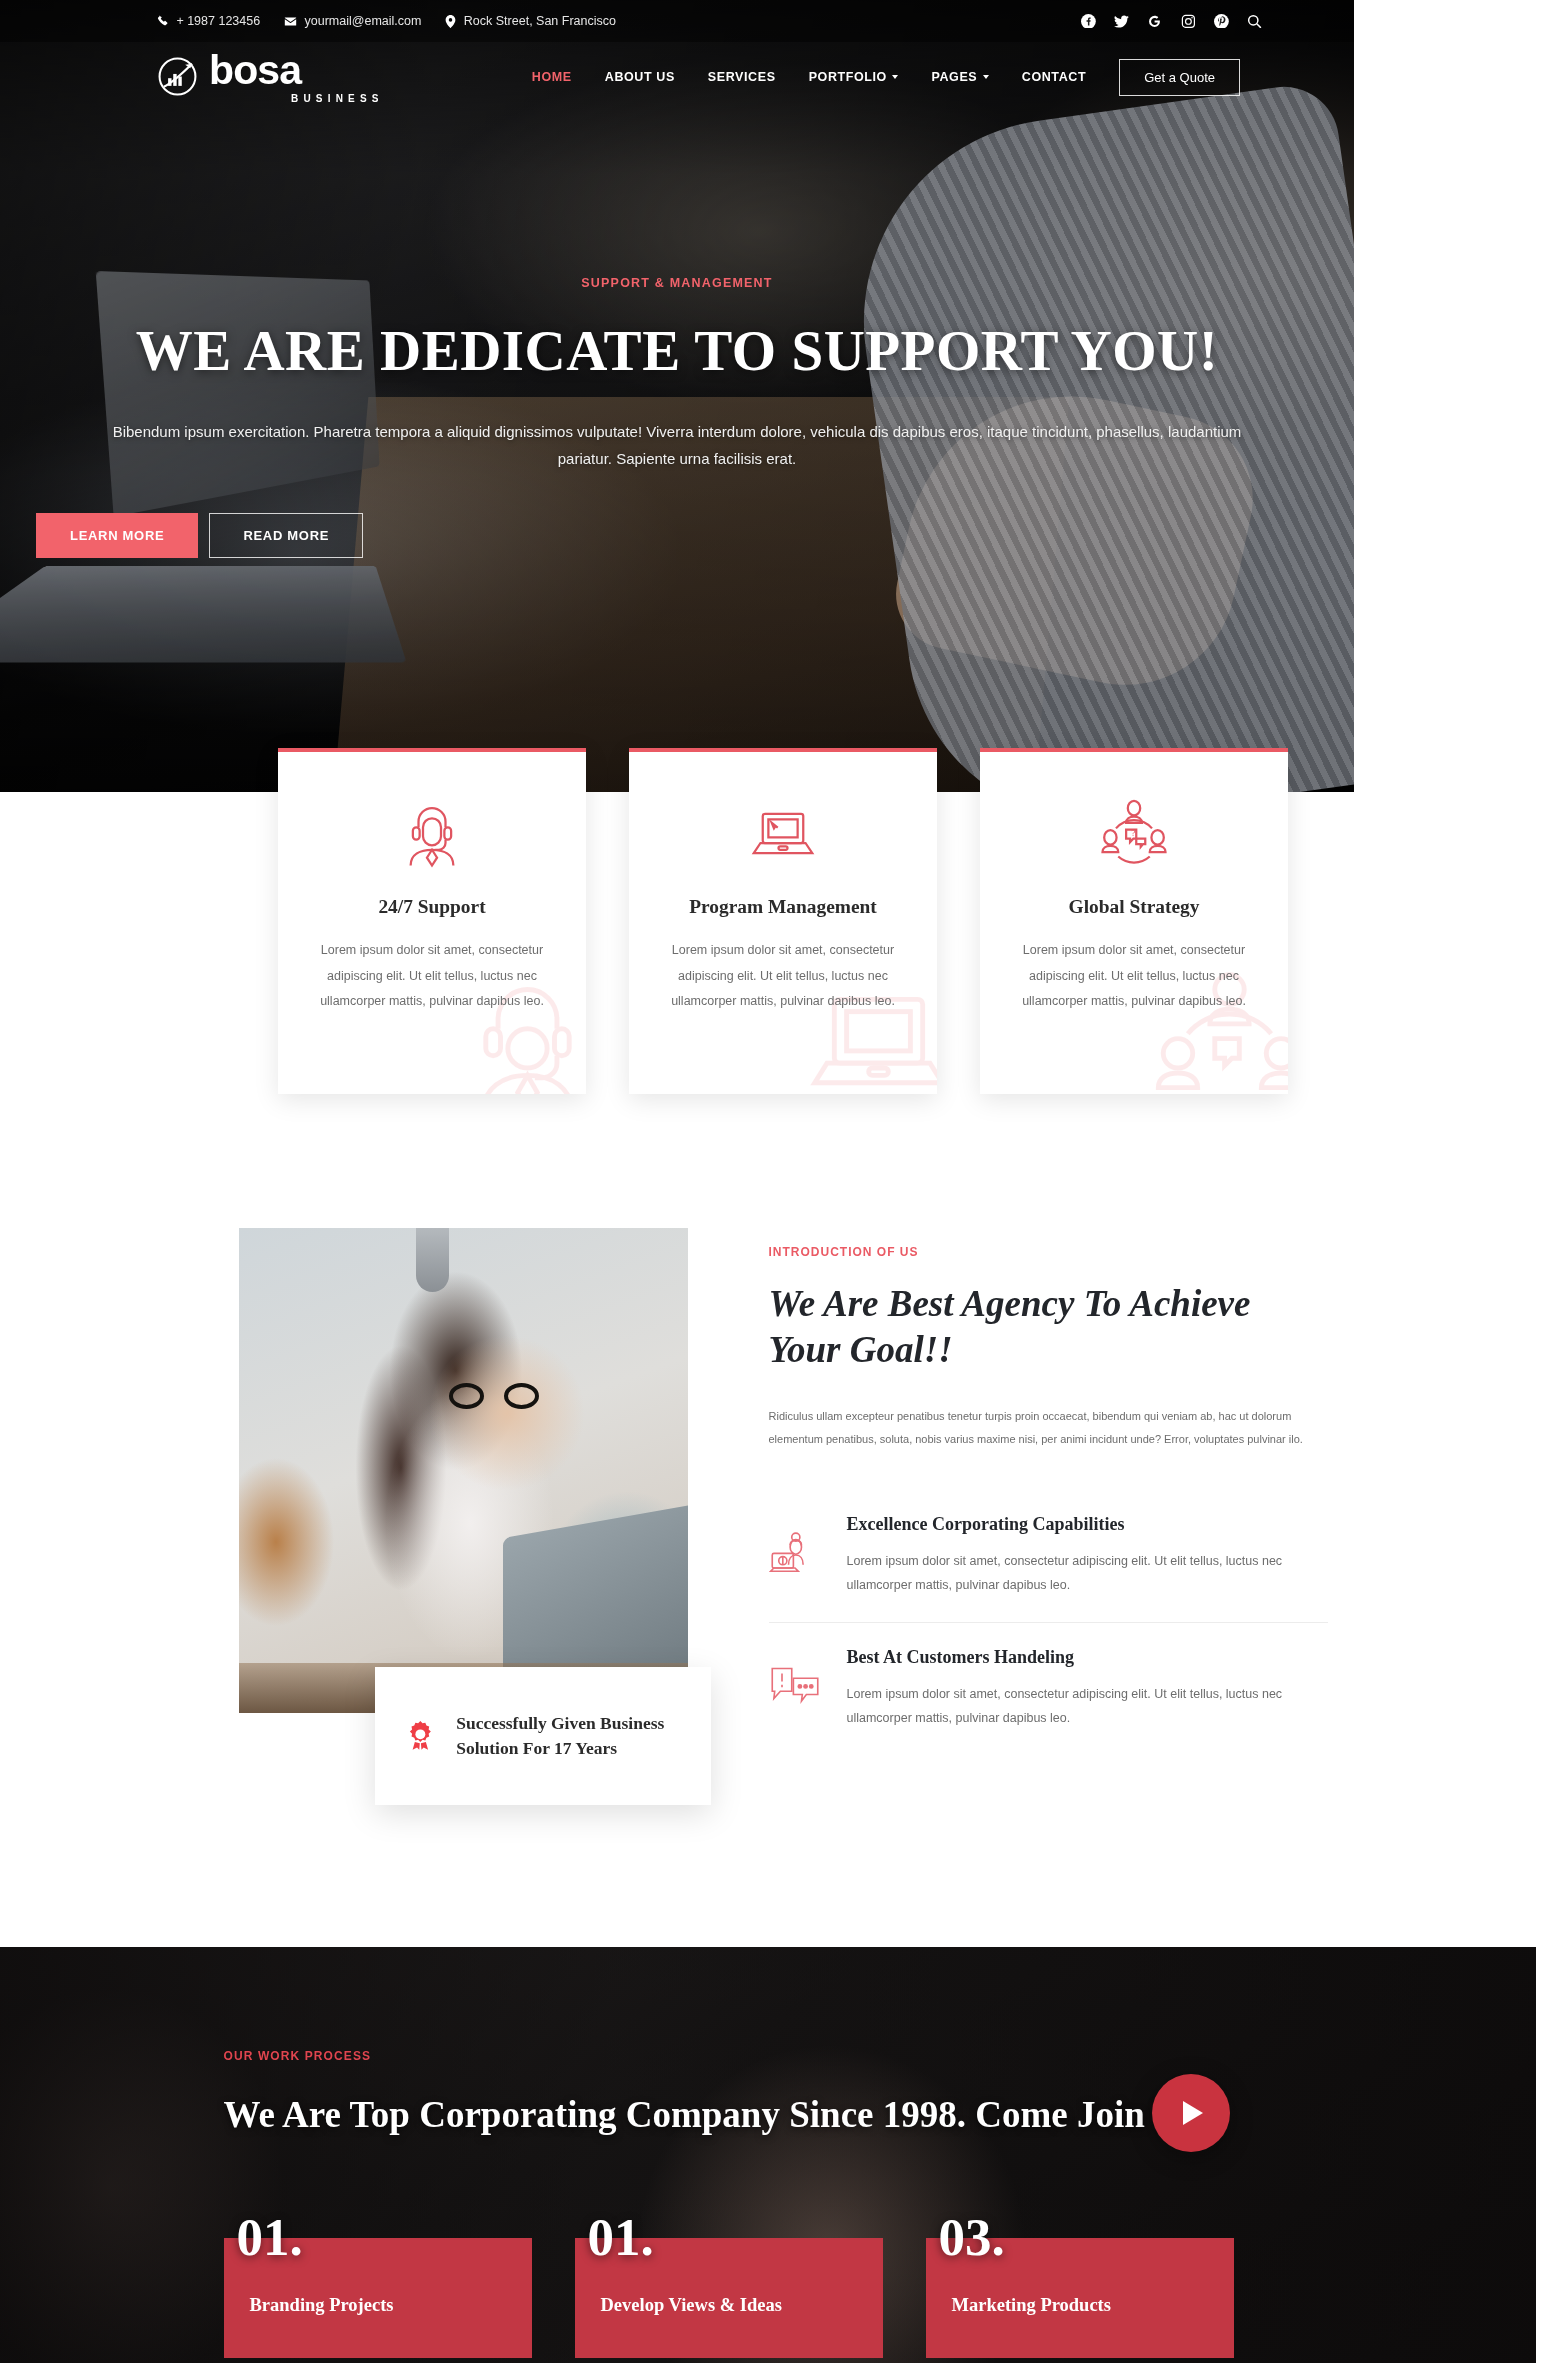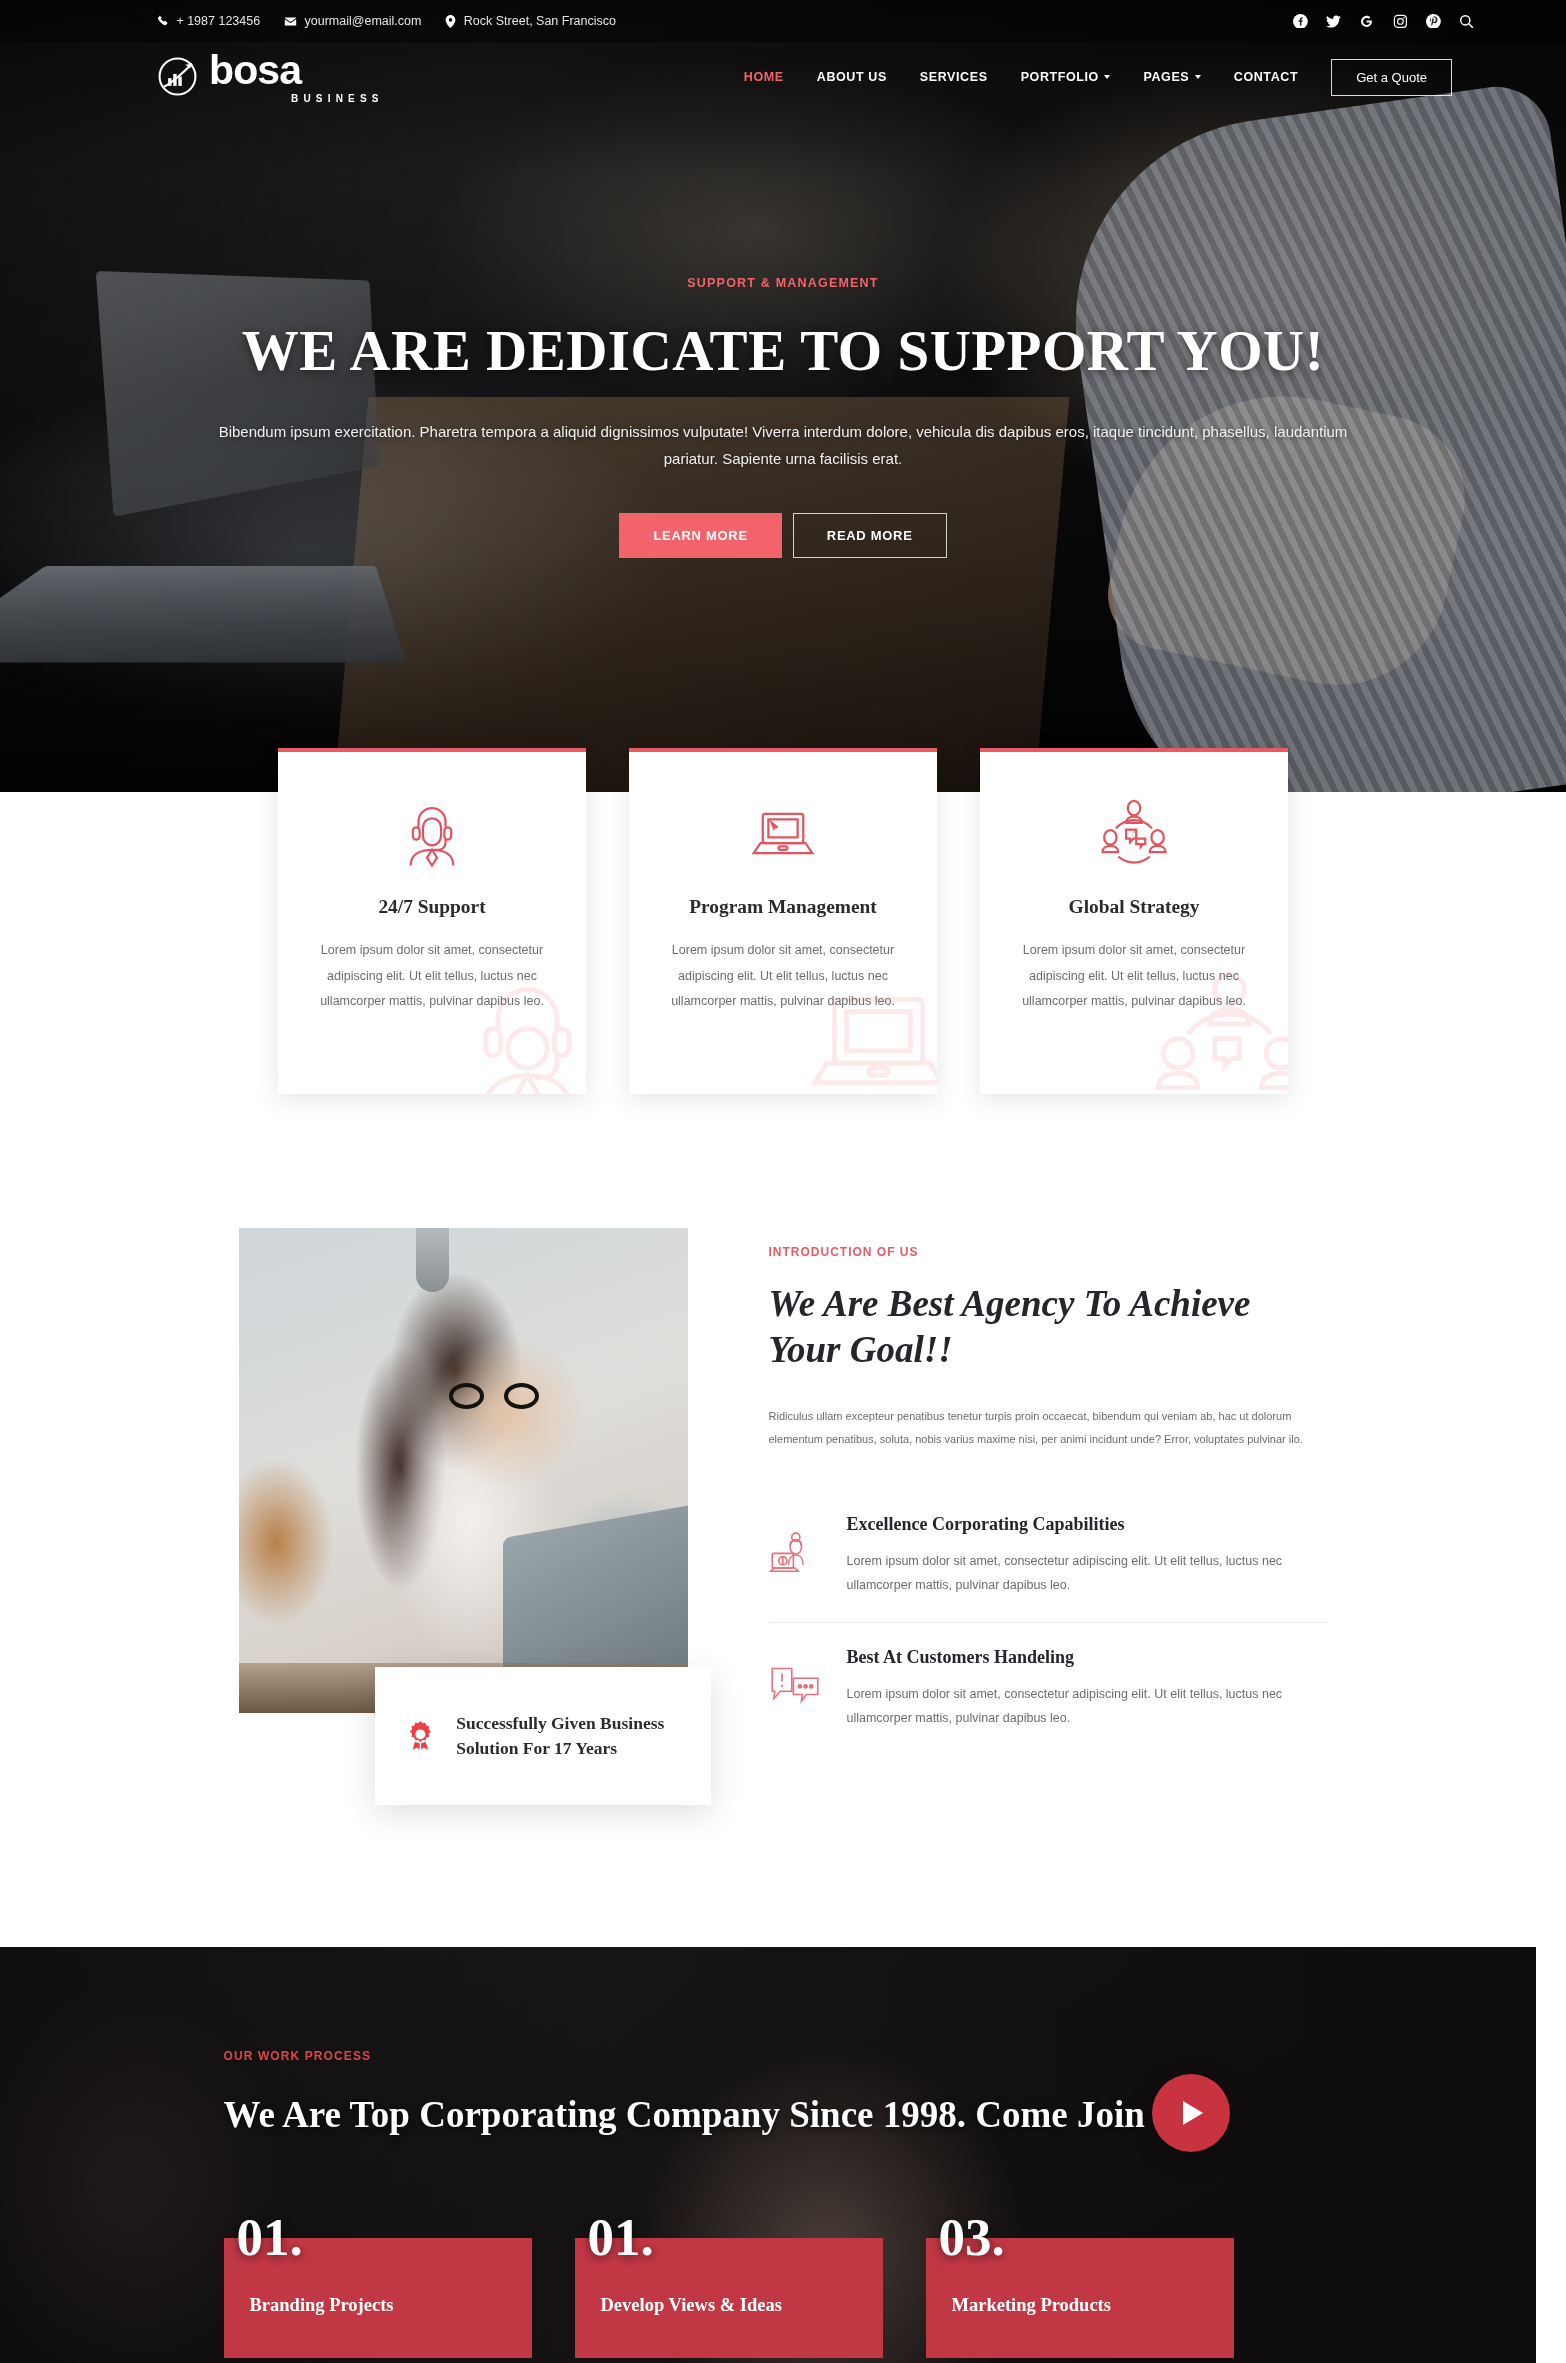--- a/index.html
+++ b/index.html
@@ -8,21 +8,21 @@
     font-family:"Liberation Sans", sans-serif;
     background:#ffffff;
     color:#333;
     overflow:hidden;
     position:relative;
   }
 
   
   .hero {
     position:relative;
-    width:1566px;
+    width:1354px;
     height:792px;
     overflow:hidden;
   }
   .hero-bg {
     position:absolute; inset:0;
     background:
       radial-gradient(ellipse 480px 332px at 1274px 277px, rgba(190,165,140,.95), rgba(120,100,85,0) 70%),
       radial-gradient(ellipse 388px 277px at 1440px 591px, rgba(150,150,155,.85), rgba(80,80,85,0) 72%),
       radial-gradient(ellipse 554px 258px at 295px 554px, rgba(105,110,118,.9), rgba(40,42,46,0) 70%),
       radial-gradient(ellipse 461px 240px at 757px 231px, rgba(150,140,125,.55), rgba(40,38,35,0) 72%),
@@ -124,21 +124,21 @@
     margin-top:29.5px;
     text-shadow:0 1.8px 9.2px rgba(0,0,0,.5);
     letter-spacing:0.5px;
   }
   .hero-sub {
     margin:37px auto 0;
     width:1163px;
     color:#f0f0f0; font-size:15px; line-height:1.8;
     text-shadow:0 0.9px 5.5px rgba(0,0,0,.55);
   }
-  .hero-btns { margin-top:41px; display:flex; justify-content:center; gap:11px; }
+  .hero-btns { margin-top:41px; display:flex; gap:11px;margin-left:36px; }
   .btn {
     font-size:13px; font-weight:700; letter-spacing:0.7px;
     padding:14px 33px; cursor:pointer; border:0.9px solid transparent;
     font-family:"Liberation Sans", sans-serif;
   }
   .btn-fill { background:#f2636b; color:#fff; }
   .btn-out { background:transparent; color:#fff; border-color:rgba(255,255,255,.8); }
 
   
   .cards-wrap {

